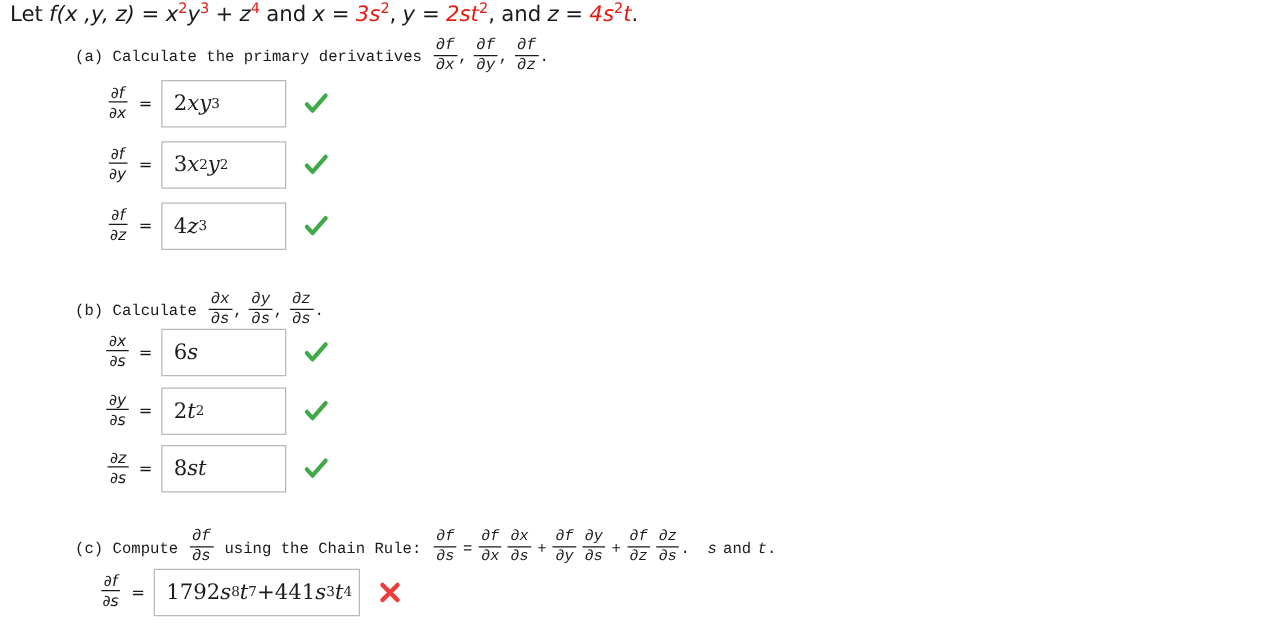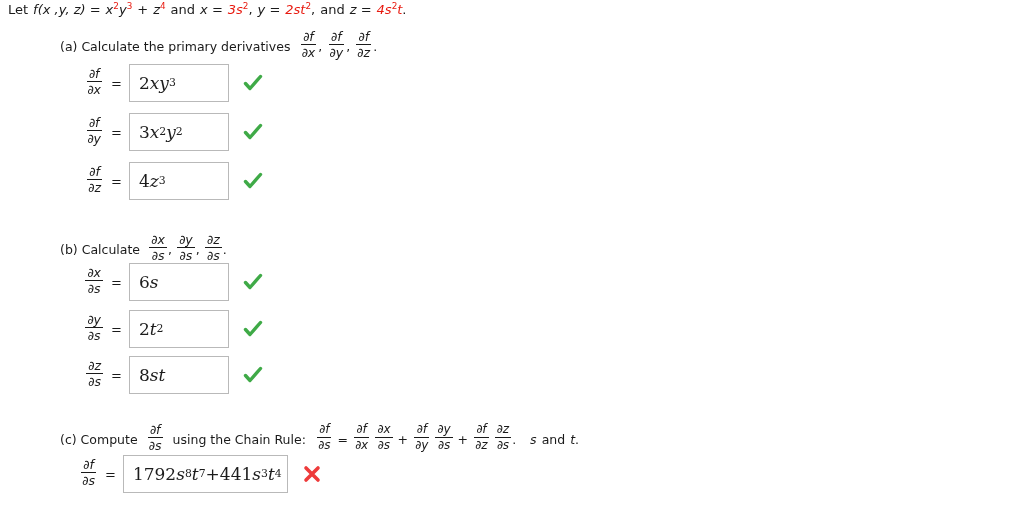--- a/index.html
+++ b/index.html
@@ -11,21 +11,21 @@
     width: 1024px;
     height: 510px;
     position: relative;
     font-family: "DejaVu Sans", "Liberation Sans", sans-serif;
     color: #1a1a1a;
     overflow: hidden;
   }
 
   
   .prose {
-    font-size: 13px;
+    font-size: 17px;
     line-height: 1.2;
     white-space: nowrap;
     color: #1a1a1a;
   }
   .it { font-style: italic; }
   .red { color: #e8190f; }
   sup {
     font-size: 0.68em;
     vertical-align: super;
     line-height: 0;
@@ -100,20 +100,21 @@
   }
   .mark svg { display: block; }
 
   
   .sec-head {
     position: absolute;
     font-size: 12.5px;
     white-space: nowrap;
     display: flex;
     align-items: center;
+    font-family: Liberation Mono, monospace;
   }
 
   
   #statement {
     position: absolute;
     left: 8px;
     top: 2px;
   }
   #statement .gap { display: inline-block; width: 5px; }
 </style>

